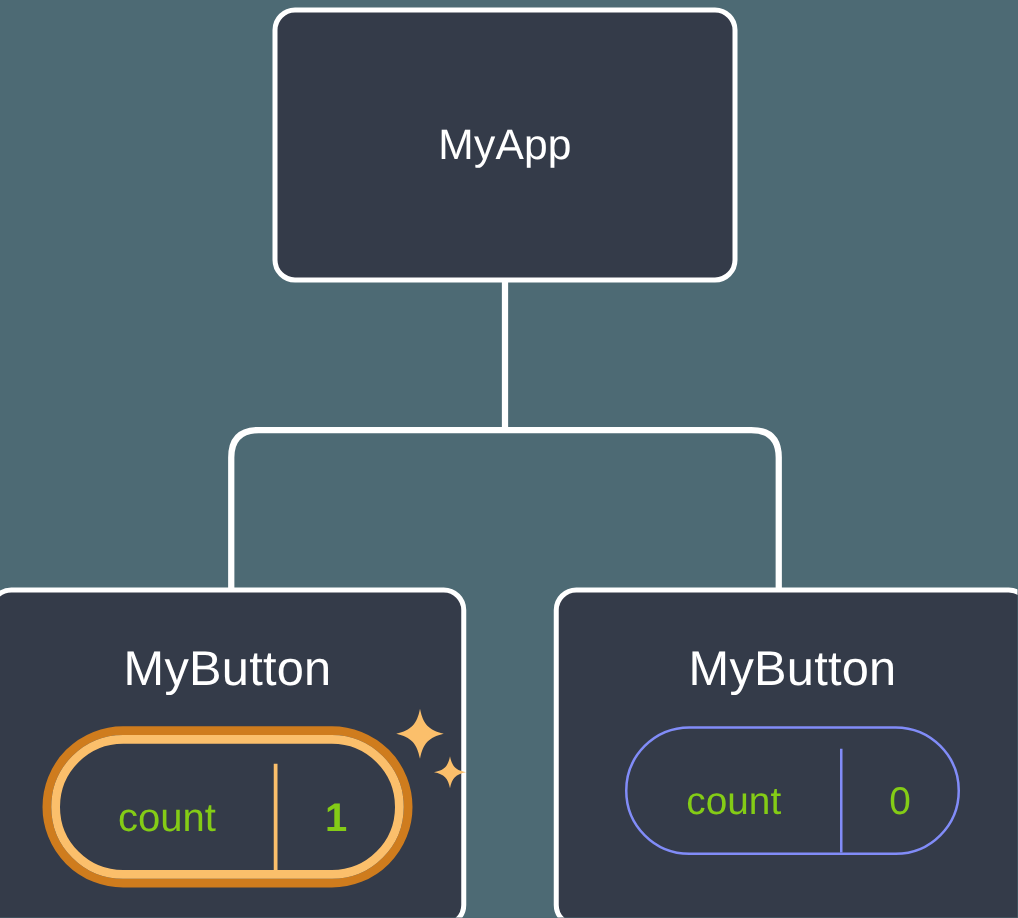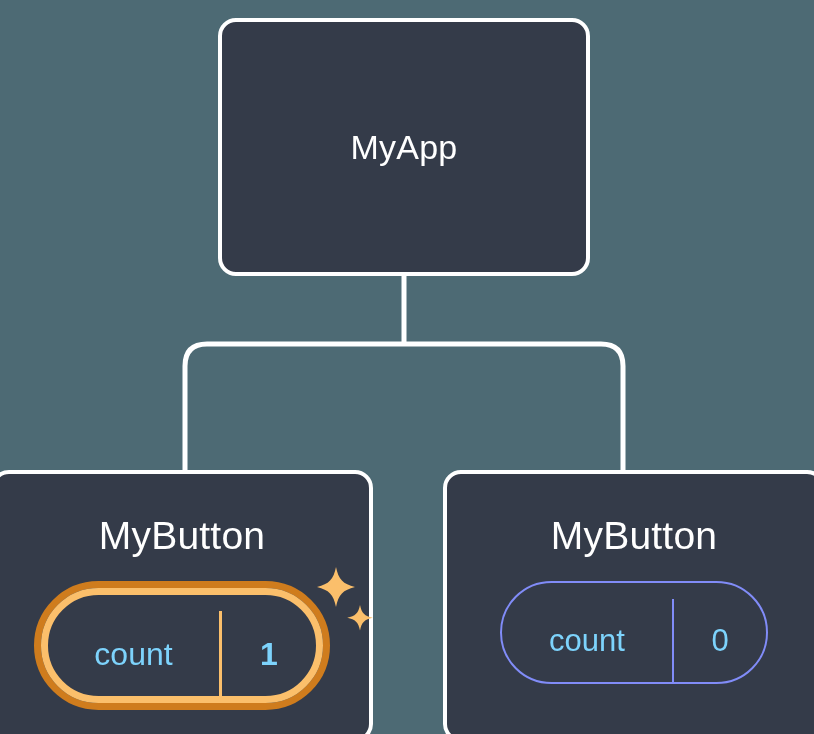--- a/index.html
+++ b/index.html
@@ -35,23 +35,23 @@
     background: #343b49;
     border: 4px solid #ffffff;
     border-radius: 18px;
     box-sizing: border-box;
     display: flex;
     flex-direction: column;
     align-items: center;
   }
   #node-myapp {
     left: 218px;
-    top: 18px;
+    top: 6px;
     width: 372px;
-    height: 258px;
+    height: 220px;
     justify-content: center;
   }
   #node-mybutton-left {
     left: -9px;
     top: 470px;
     width: 382px;
     height: 272px;
     padding-top: 42px;
   }
   #node-mybutton-right {
@@ -85,21 +85,21 @@
     display: flex;
     align-items: stretch;
     box-sizing: border-box;
     background: #343b49;
   }
   .pill-key, .pill-val {
     display: flex;
     align-items: center;
     justify-content: center;
     box-sizing: border-box;
-    color: #7dd3fc;
+    color: #84cc16;
     line-height: 1;
     margin-top: 16px;
   }
 
   
   .pill.plain {
     width: 268px;
     height: 103px;
     border: 2px solid #818cf8;
     border-radius: 52px;

